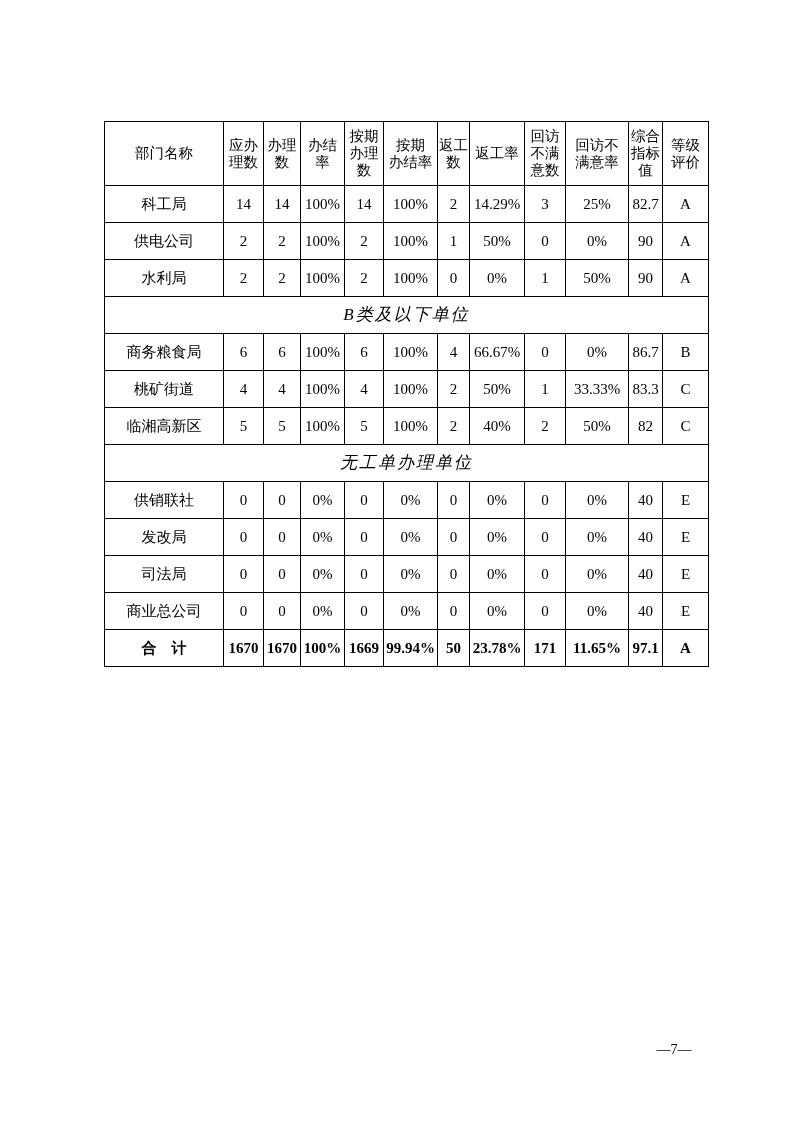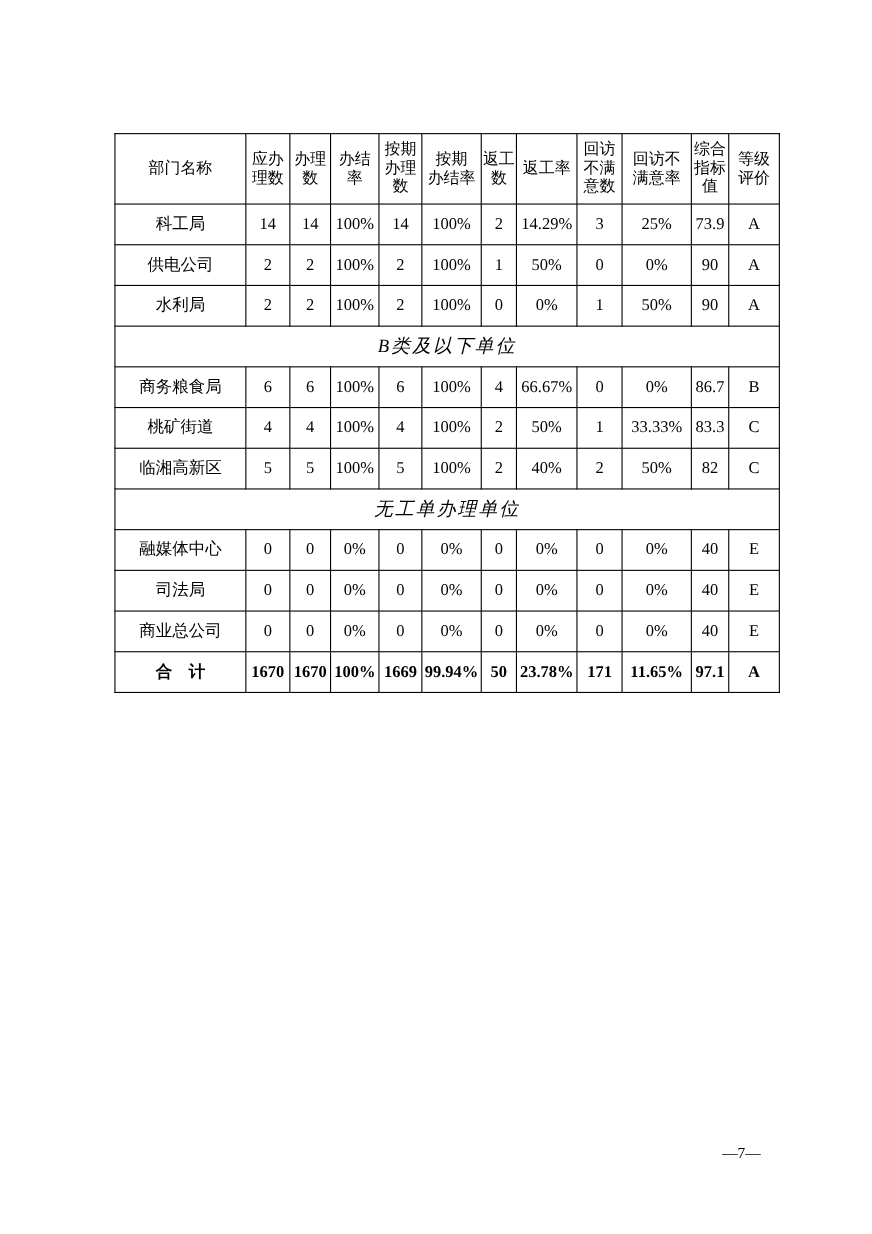--- a/index.html
+++ b/index.html
@@ -110,21 +110,21 @@
           <td>科工局</td>
           <td>14</td>
           <td>14</td>
           <td>100%</td>
           <td>14</td>
           <td>100%</td>
           <td>2</td>
           <td>14.29%</td>
           <td>3</td>
           <td>25%</td>
-          <td>73.9</td>
+          <td>82.7</td>
           <td>A</td>
         </tr>
         <tr>
           <td>供电公司</td>
           <td>2</td>
           <td>2</td>
           <td>100%</td>
           <td>2</td>
           <td>100%</td>
           <td>1</td>
@@ -190,21 +190,35 @@
           <td>40%</td>
           <td>2</td>
           <td>50%</td>
           <td>82</td>
           <td>C</td>
         </tr>
         <tr>
           <td colspan="12" class="section-cell">无工单办理单位</td>
         </tr>
         <tr>
-          <td>融媒体中心</td>
+          <td>供销联社</td>
+          <td>0</td>
+          <td>0</td>
+          <td>0%</td>
+          <td>0</td>
+          <td>0%</td>
+          <td>0</td>
+          <td>0%</td>
+          <td>0</td>
+          <td>0%</td>
+          <td>40</td>
+          <td>E</td>
+        </tr>
+        <tr>
+          <td>发改局</td>
           <td>0</td>
           <td>0</td>
           <td>0%</td>
           <td>0</td>
           <td>0%</td>
           <td>0</td>
           <td>0%</td>
           <td>0</td>
           <td>0%</td>
           <td>40</td>

